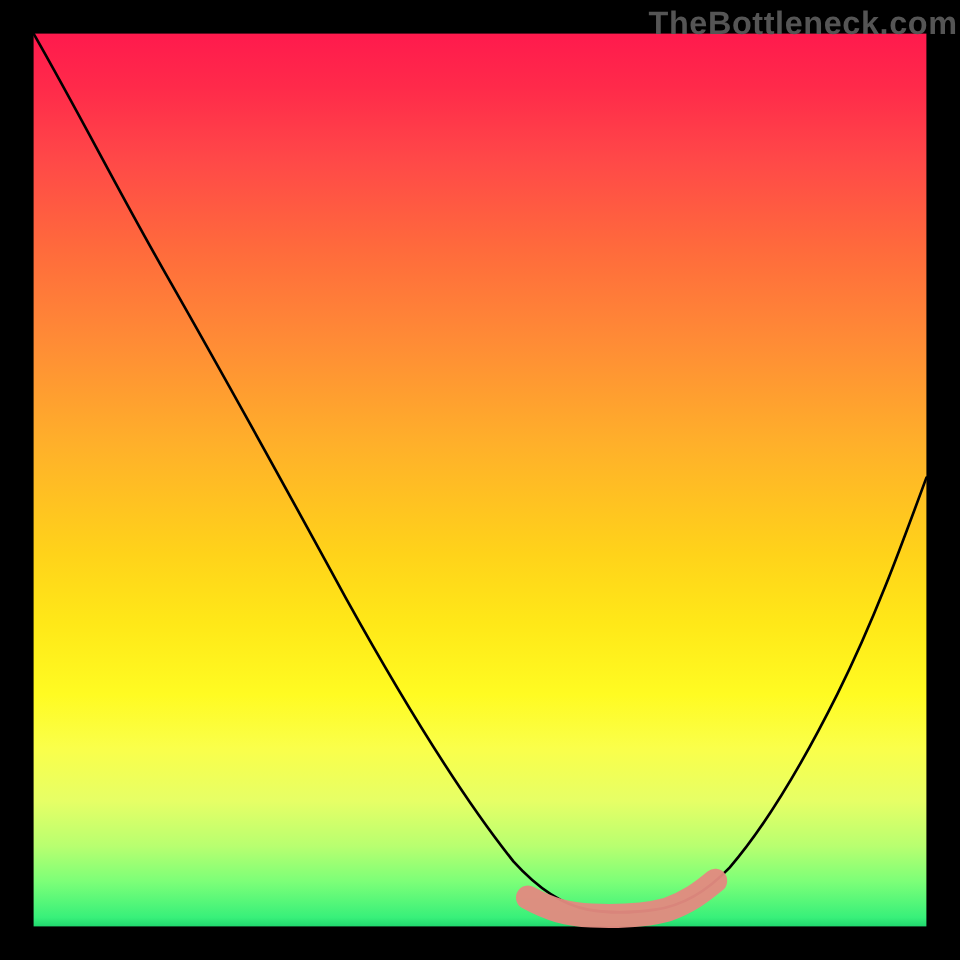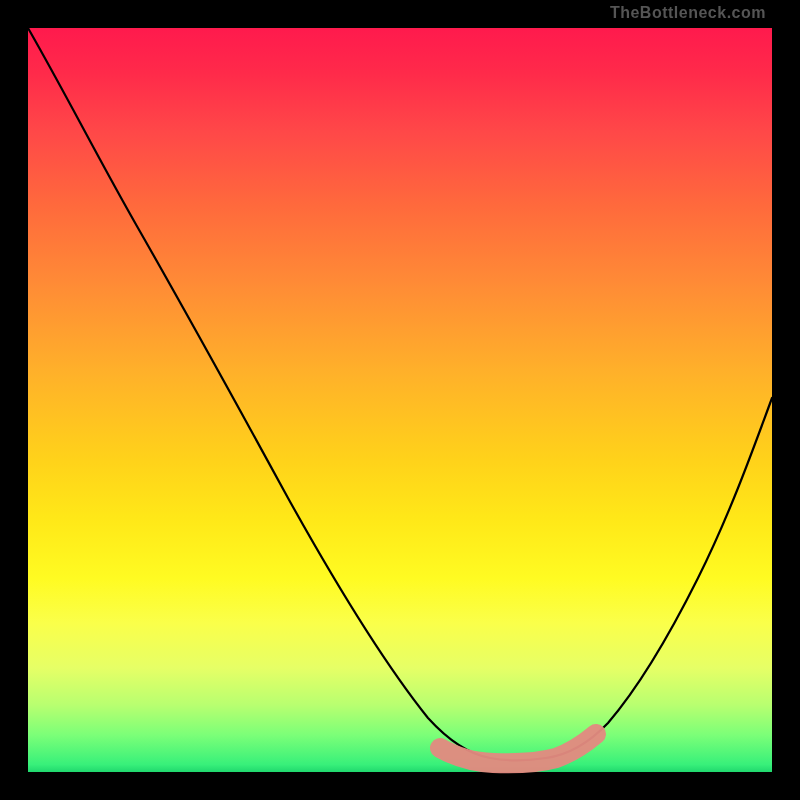--- a/index.html
+++ b/index.html
@@ -13,23 +13,23 @@
   }
   .frame {
     position: relative;
     width: 800px;
     height: 800px;
     background: #000;
   }
   .watermark {
     position: absolute;
     top: 4px;
-    right: 34px;
+    right: 2px;
     color: #555;
-    font-size: 16px;
+    font-size: 27px;
     font-weight: bold;
     letter-spacing: 0.5px;
     z-index: 10;
   }
   .plot-area {
     position: absolute;
     left: 28px;
     top: 28px;
     width: 744px;
     height: 744px;

